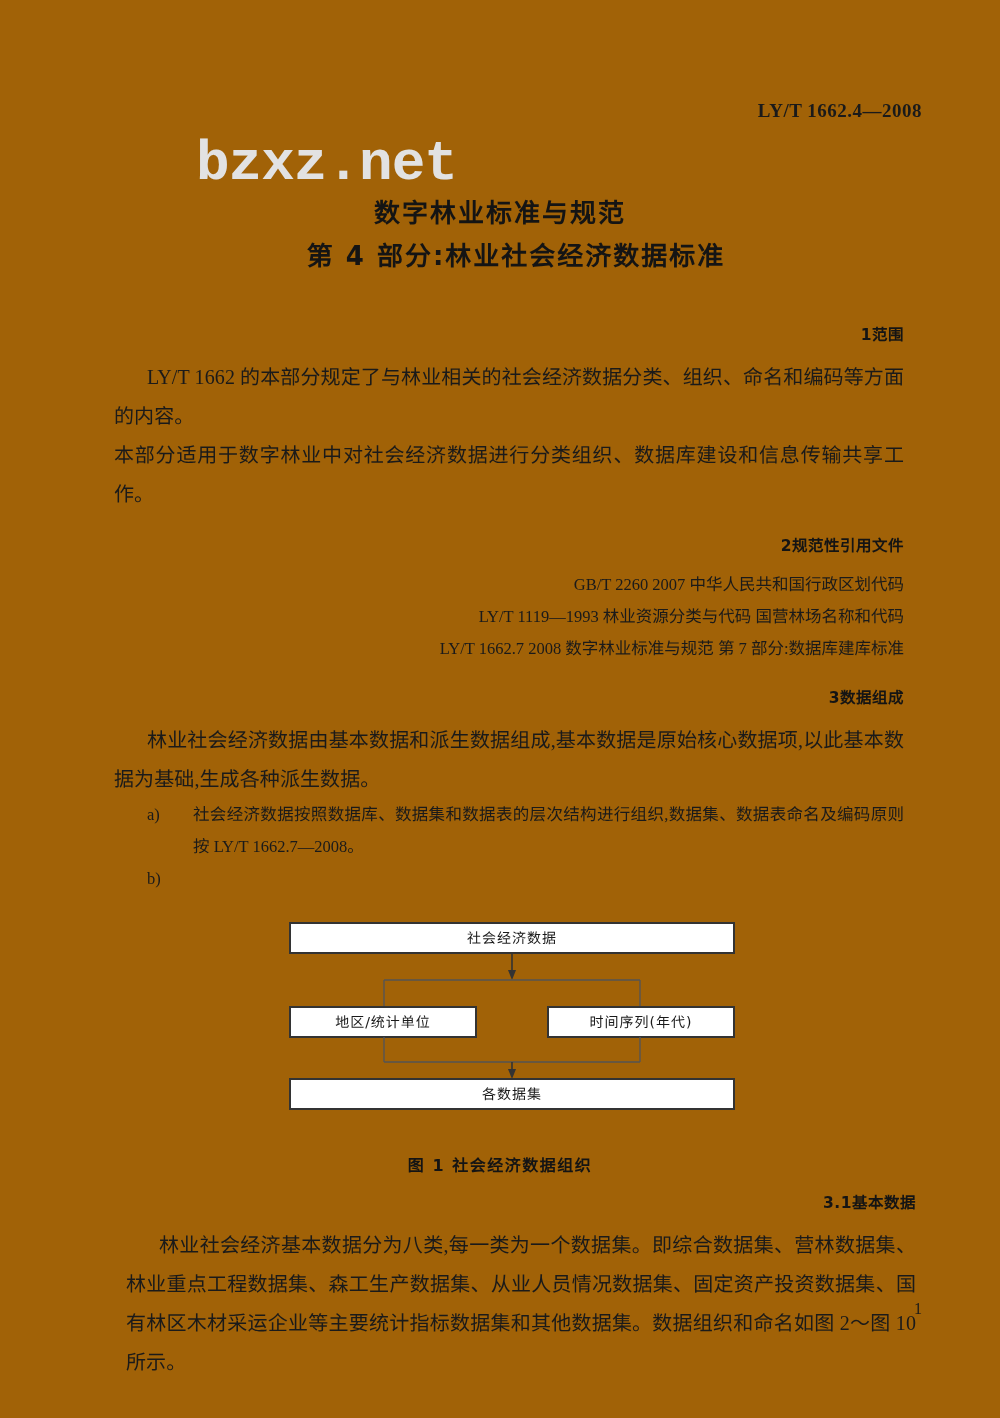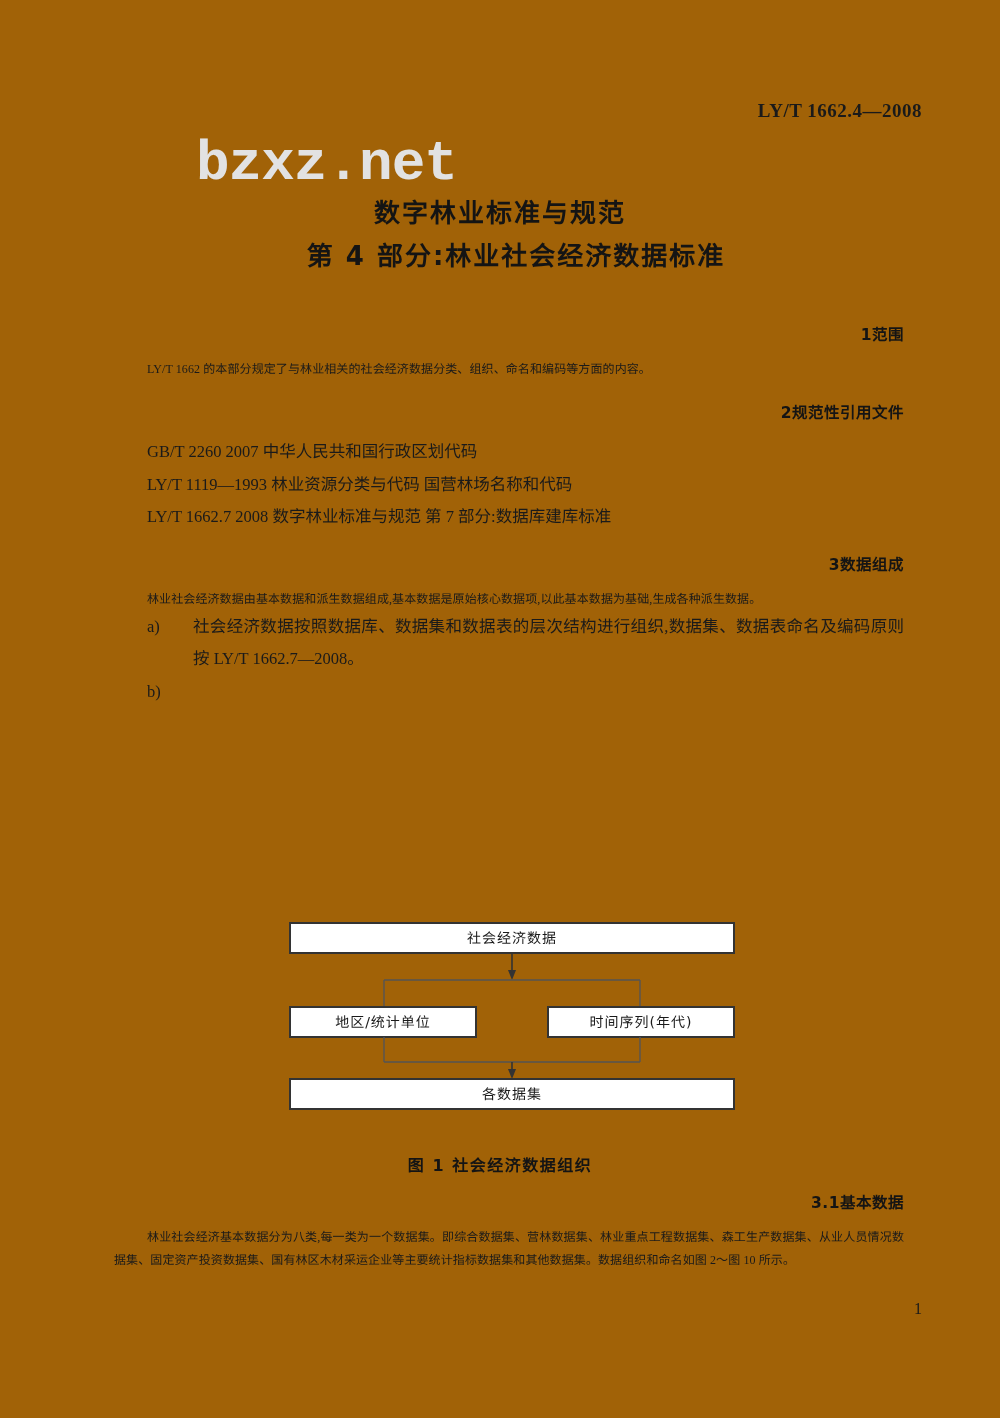--- a/index.html
+++ b/index.html
@@ -95,36 +95,37 @@
   }
   .sec-heading .num {
     display: inline-block;
     min-width: 26px;
   }
   .sec-heading.sub .num {
     min-width: 36px;
   }
   .para {
     font-family: "Liberation Serif", "DejaVu Serif", serif;
-    font-size: 12px;
+    font-size: 20px;
     line-height: 1.95;
     color: #1a1a1a;
     margin: 0;
     text-align: justify;
     letter-spacing: 0.1px;
   }
   .para.indent {
     text-indent: 33px;
   }
   .block-gap { height: 19px; }
 
   .ref-list {
     margin: 0;
     padding: 0;
     list-style: none;
+    text-align: right;
   }
   .ref-list li {
     font-family: "Liberation Serif", "DejaVu Serif", serif;
     font-size: 16.5px;
     line-height: 1.95;
     color: #1a1a1a;
     padding-left: 33px;
     white-space: nowrap;
   }
 
@@ -177,21 +178,21 @@
     font-size: 16px;
     font-weight: 700;
     color: #141414;
     letter-spacing: 1.5px;
     z-index: 2;
   }
 
   
   .tail {
     position: absolute;
-    left: 114px;
+    left: 126px;
     top: 1190px;
     width: 790px;
     z-index: 2;
   }
 
   .page-number {
     position: absolute;
     right: 78px;
     top: 1300px;
     font-family: "Liberation Serif", "DejaVu Serif", serif;
@@ -211,20 +212,21 @@
 
   <div class="doc-title-block">
     <div class="doc-title-main">数字林业标准与规范</div>
     <div class="doc-title-sub">第 4 部分:林业社会经济数据标准</div>
   </div>
 
   <div class="content">
 
     <div class="sec-heading"><span class="num">1</span><span>范围</span></div>
     <p class="para indent">LY/T 1662 的本部分规定了与林业相关的社会经济数据分类、组织、命名和编码等方面的内容。</p>
+    <p class="para">本部分适用于数字林业中对社会经济数据进行分类组织、数据库建设和信息传输共享工作。</p>
 
     <div class="block-gap"></div>
 
     <div class="sec-heading"><span class="num">2</span><span>规范性引用文件</span></div>
     <ul class="ref-list">
       <li>GB/T 2260   2007   中华人民共和国行政区划代码</li>
       <li>LY/T 1119—1993   林业资源分类与代码   国营林场名称和代码</li>
       <li>LY/T 1662.7   2008   数字林业标准与规范   第 7 部分:数据库建库标准</li>
     </ul>
 

